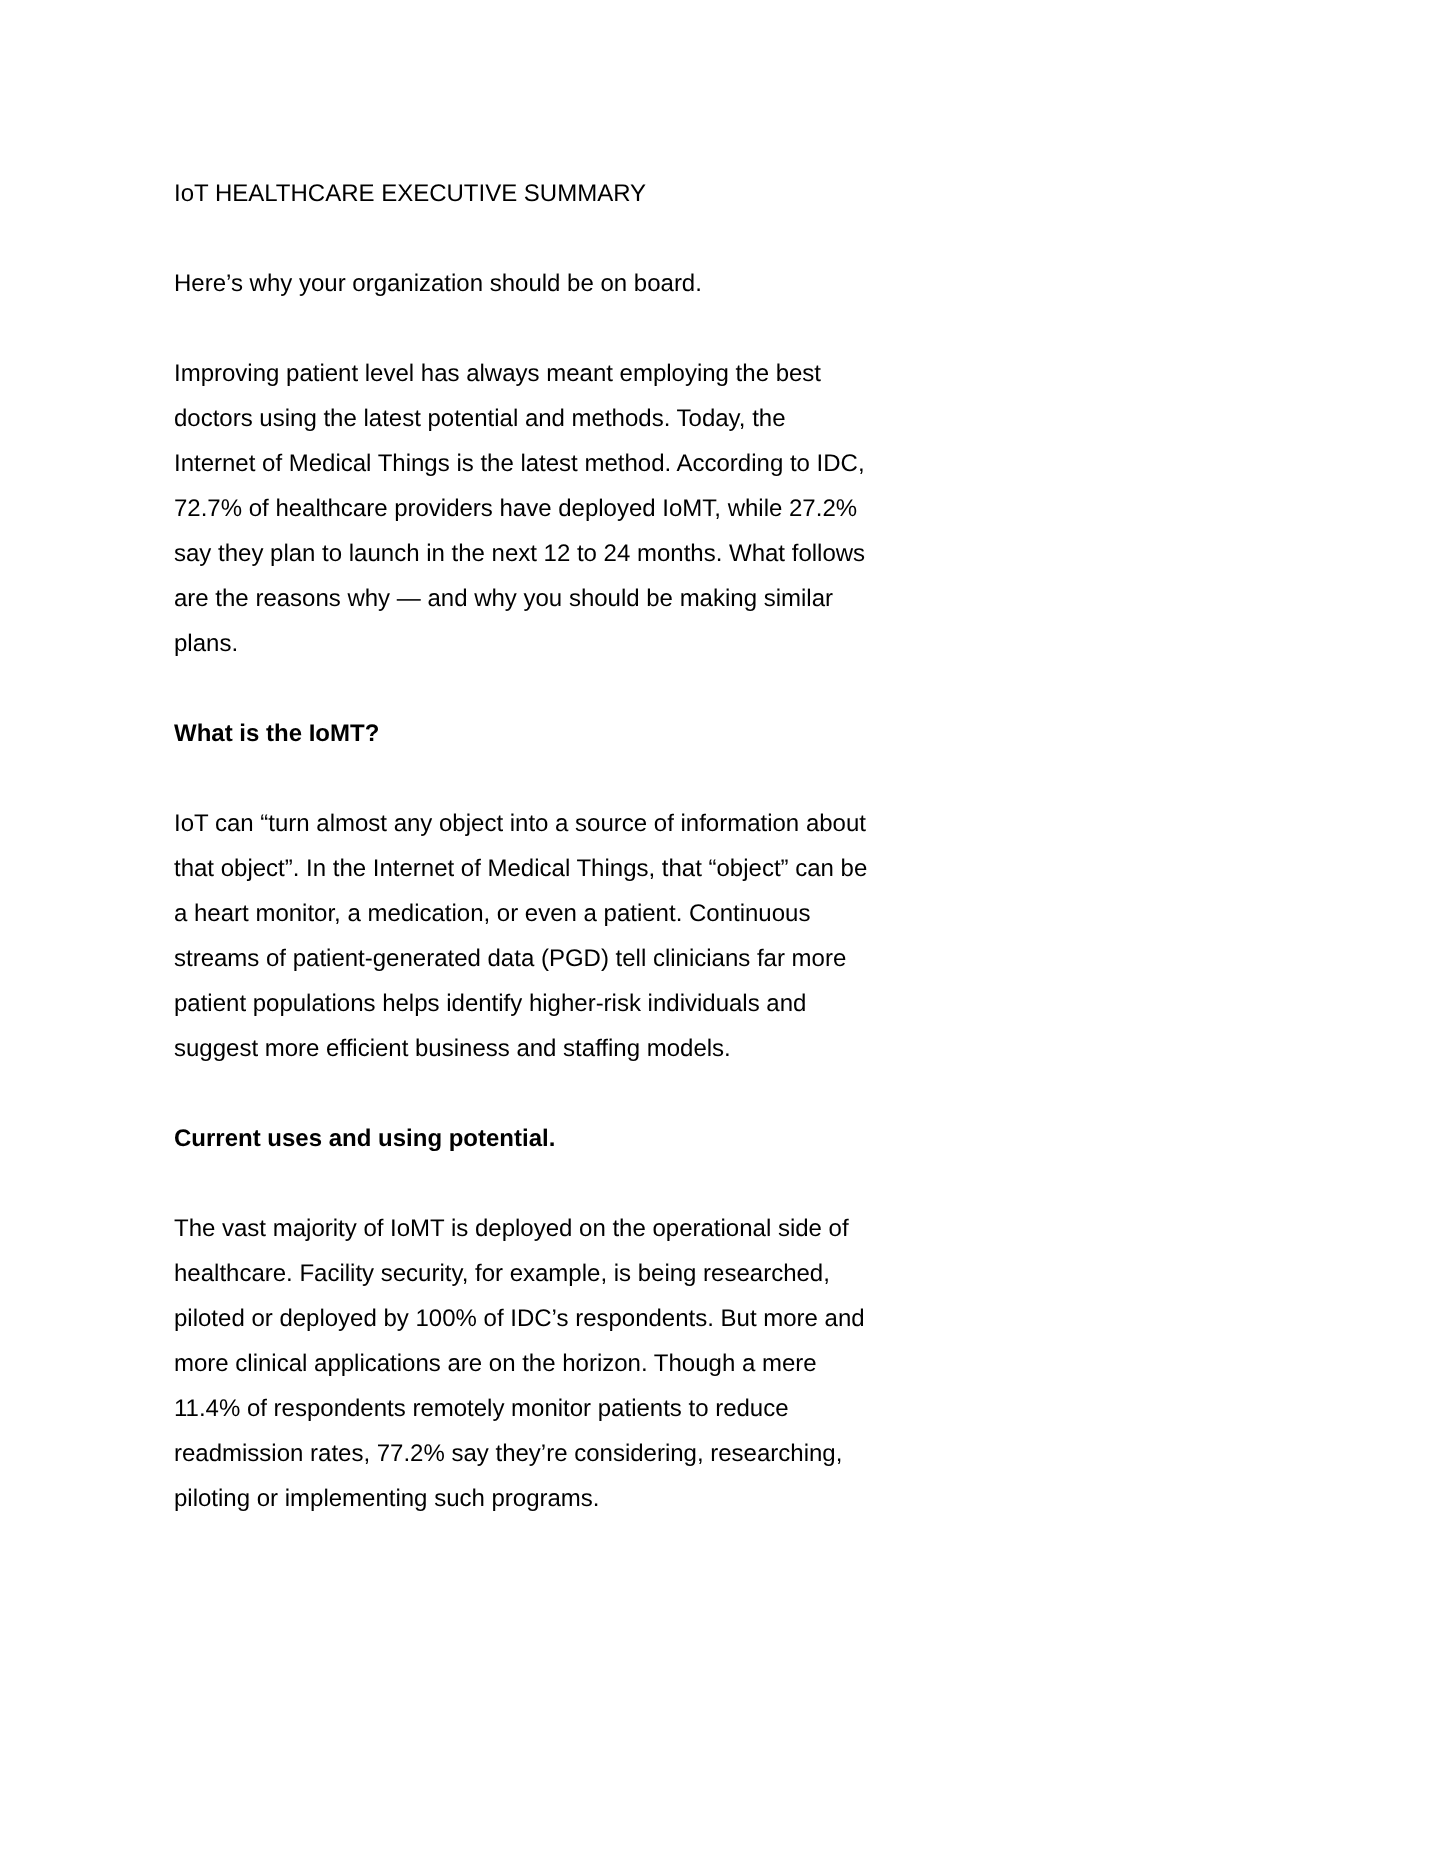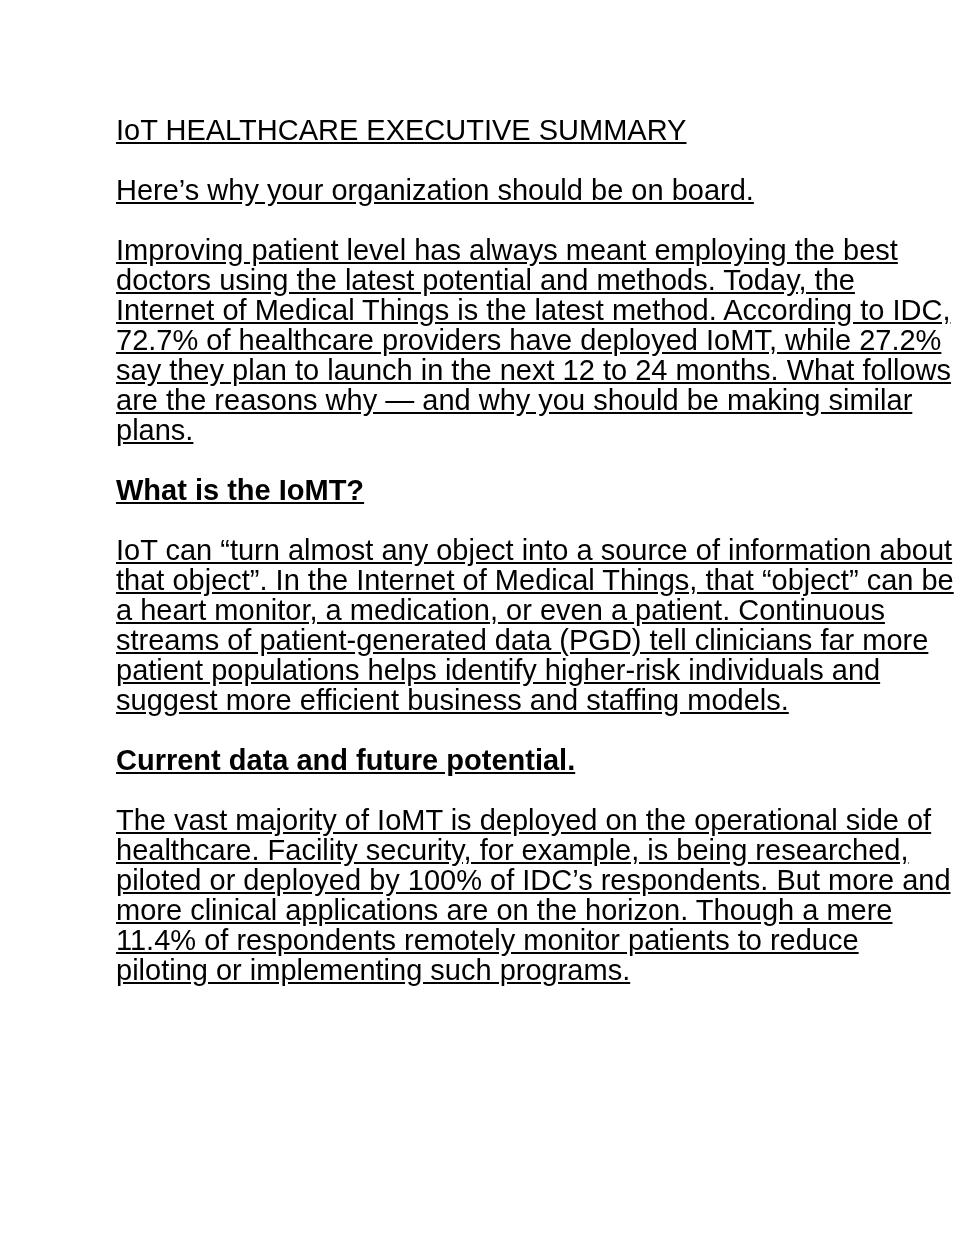--- a/index.html
+++ b/index.html
@@ -15,26 +15,25 @@
     overflow: hidden;
   }
   .page {
     box-sizing: border-box;
     width: 960px;
     height: 1242px;
     padding: 115px 90px 0 116px;
     background: #ffffff;
   }
   .line {
-    font-size: 29px;
+    font-size: 16px;
     line-height: 30px;
     min-height: 30px;
     white-space: pre;
     letter-spacing: 0;
-    text-decoration: underline;
   }
   .bold {
     font-weight: bold;
   }
   .title {
     font-weight: normal;
   }
 </style>
 </head>
 <body>
@@ -70,26 +69,27 @@
       <div class="line">IoT can “turn almost any object into a source of information about</div>
       <div class="line">that object”. In the Internet of Medical Things, that “object” can be</div>
       <div class="line">a heart monitor, a medication, or even a patient. Continuous</div>
       <div class="line">streams of patient-generated data (PGD) tell clinicians far more</div>
       <div class="line">patient populations helps identify higher-risk individuals and</div>
       <div class="line">suggest more efficient business and staffing models.</div>
     </div>
 
   <div class="line"></div>
 
-  <div class="line bold">Current data and future potential.</div>
+  <div class="line bold">Current uses and using potential.</div>
 
   <div class="line"></div>
 
   <div>
       <div class="line">The vast majority of IoMT is deployed on the operational side of</div>
       <div class="line">healthcare. Facility security, for example, is being researched,</div>
       <div class="line">piloted or deployed by 100% of IDC’s respondents. But more and</div>
       <div class="line">more clinical applications are on the horizon. Though a mere</div>
       <div class="line">11.4% of respondents remotely monitor patients to reduce</div>
+      <div class="line">readmission rates, 77.2% say they’re considering, researching,</div>
       <div class="line">piloting or implementing such programs.</div>
     </div>
 
 </div>
 
 </body></html>

